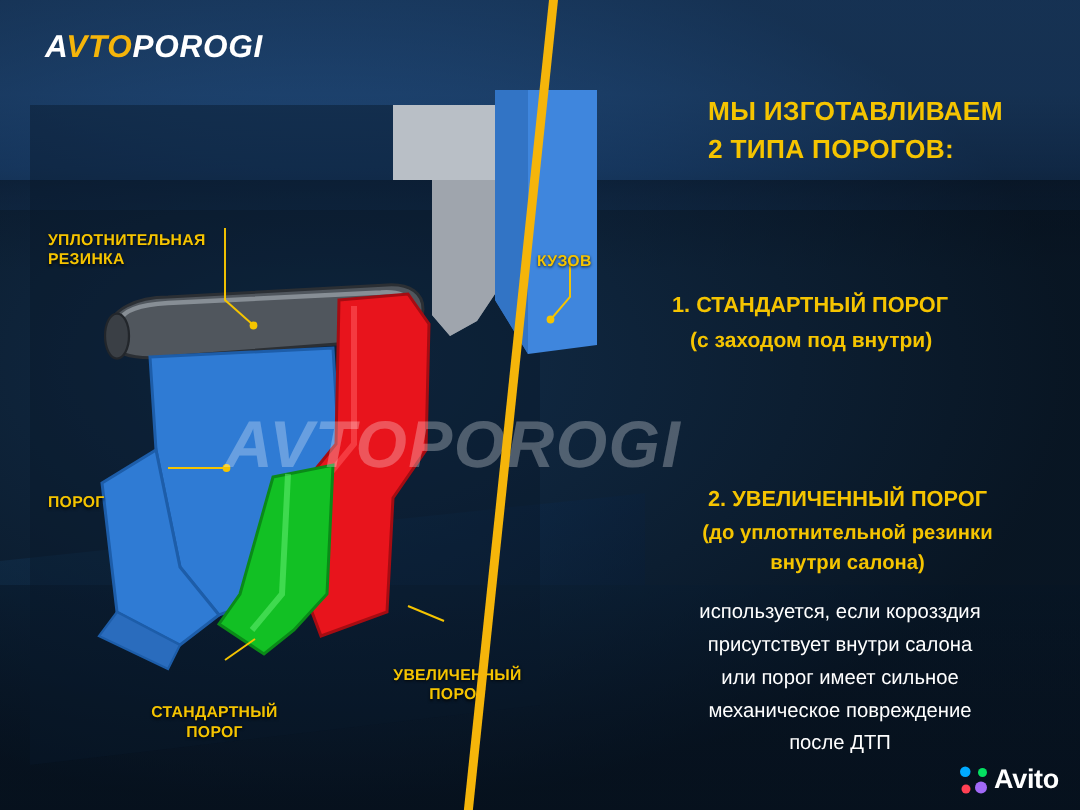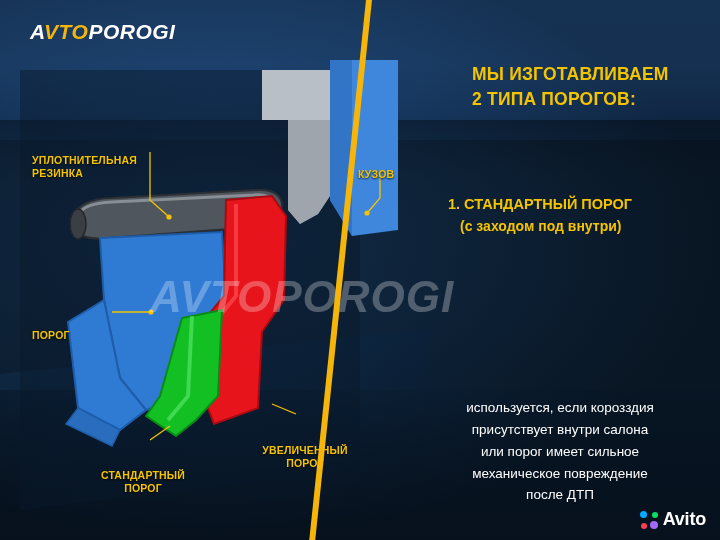--- a/index.html
+++ b/index.html
@@ -282,20 +282,24 @@
   <div class="divider"></div>
 
   <div class="right">
     <div class="r-title">МЫ ИЗГОТАВЛИВАЕМ<br>2 ТИПА ПОРОГОВ:</div>
 
     <div class="r-h1">
       <span>1. СТАНДАРТНЫЙ ПОРОГ</span>
       <span class="sub">(с заходом под внутри)</span>
     </div>
 
+    <div class="r-h2">
+      <span>2. УВЕЛИЧЕННЫЙ ПОРОГ</span>
+      <span class="sub">(до уплотнительной резинки<br>внутри салона)</span>
+    </div>
     <div class="r-p2">используется, если корозздия<br>присутствует внутри салона<br>или порог имеет сильное<br>механическое повреждение<br>после ДТП</div>
   </div>
 
   <div class="avito">
     <span class="avito-dots">
       <i></i>
         <i></i>
         <i></i>
         <i></i>
     </span>

